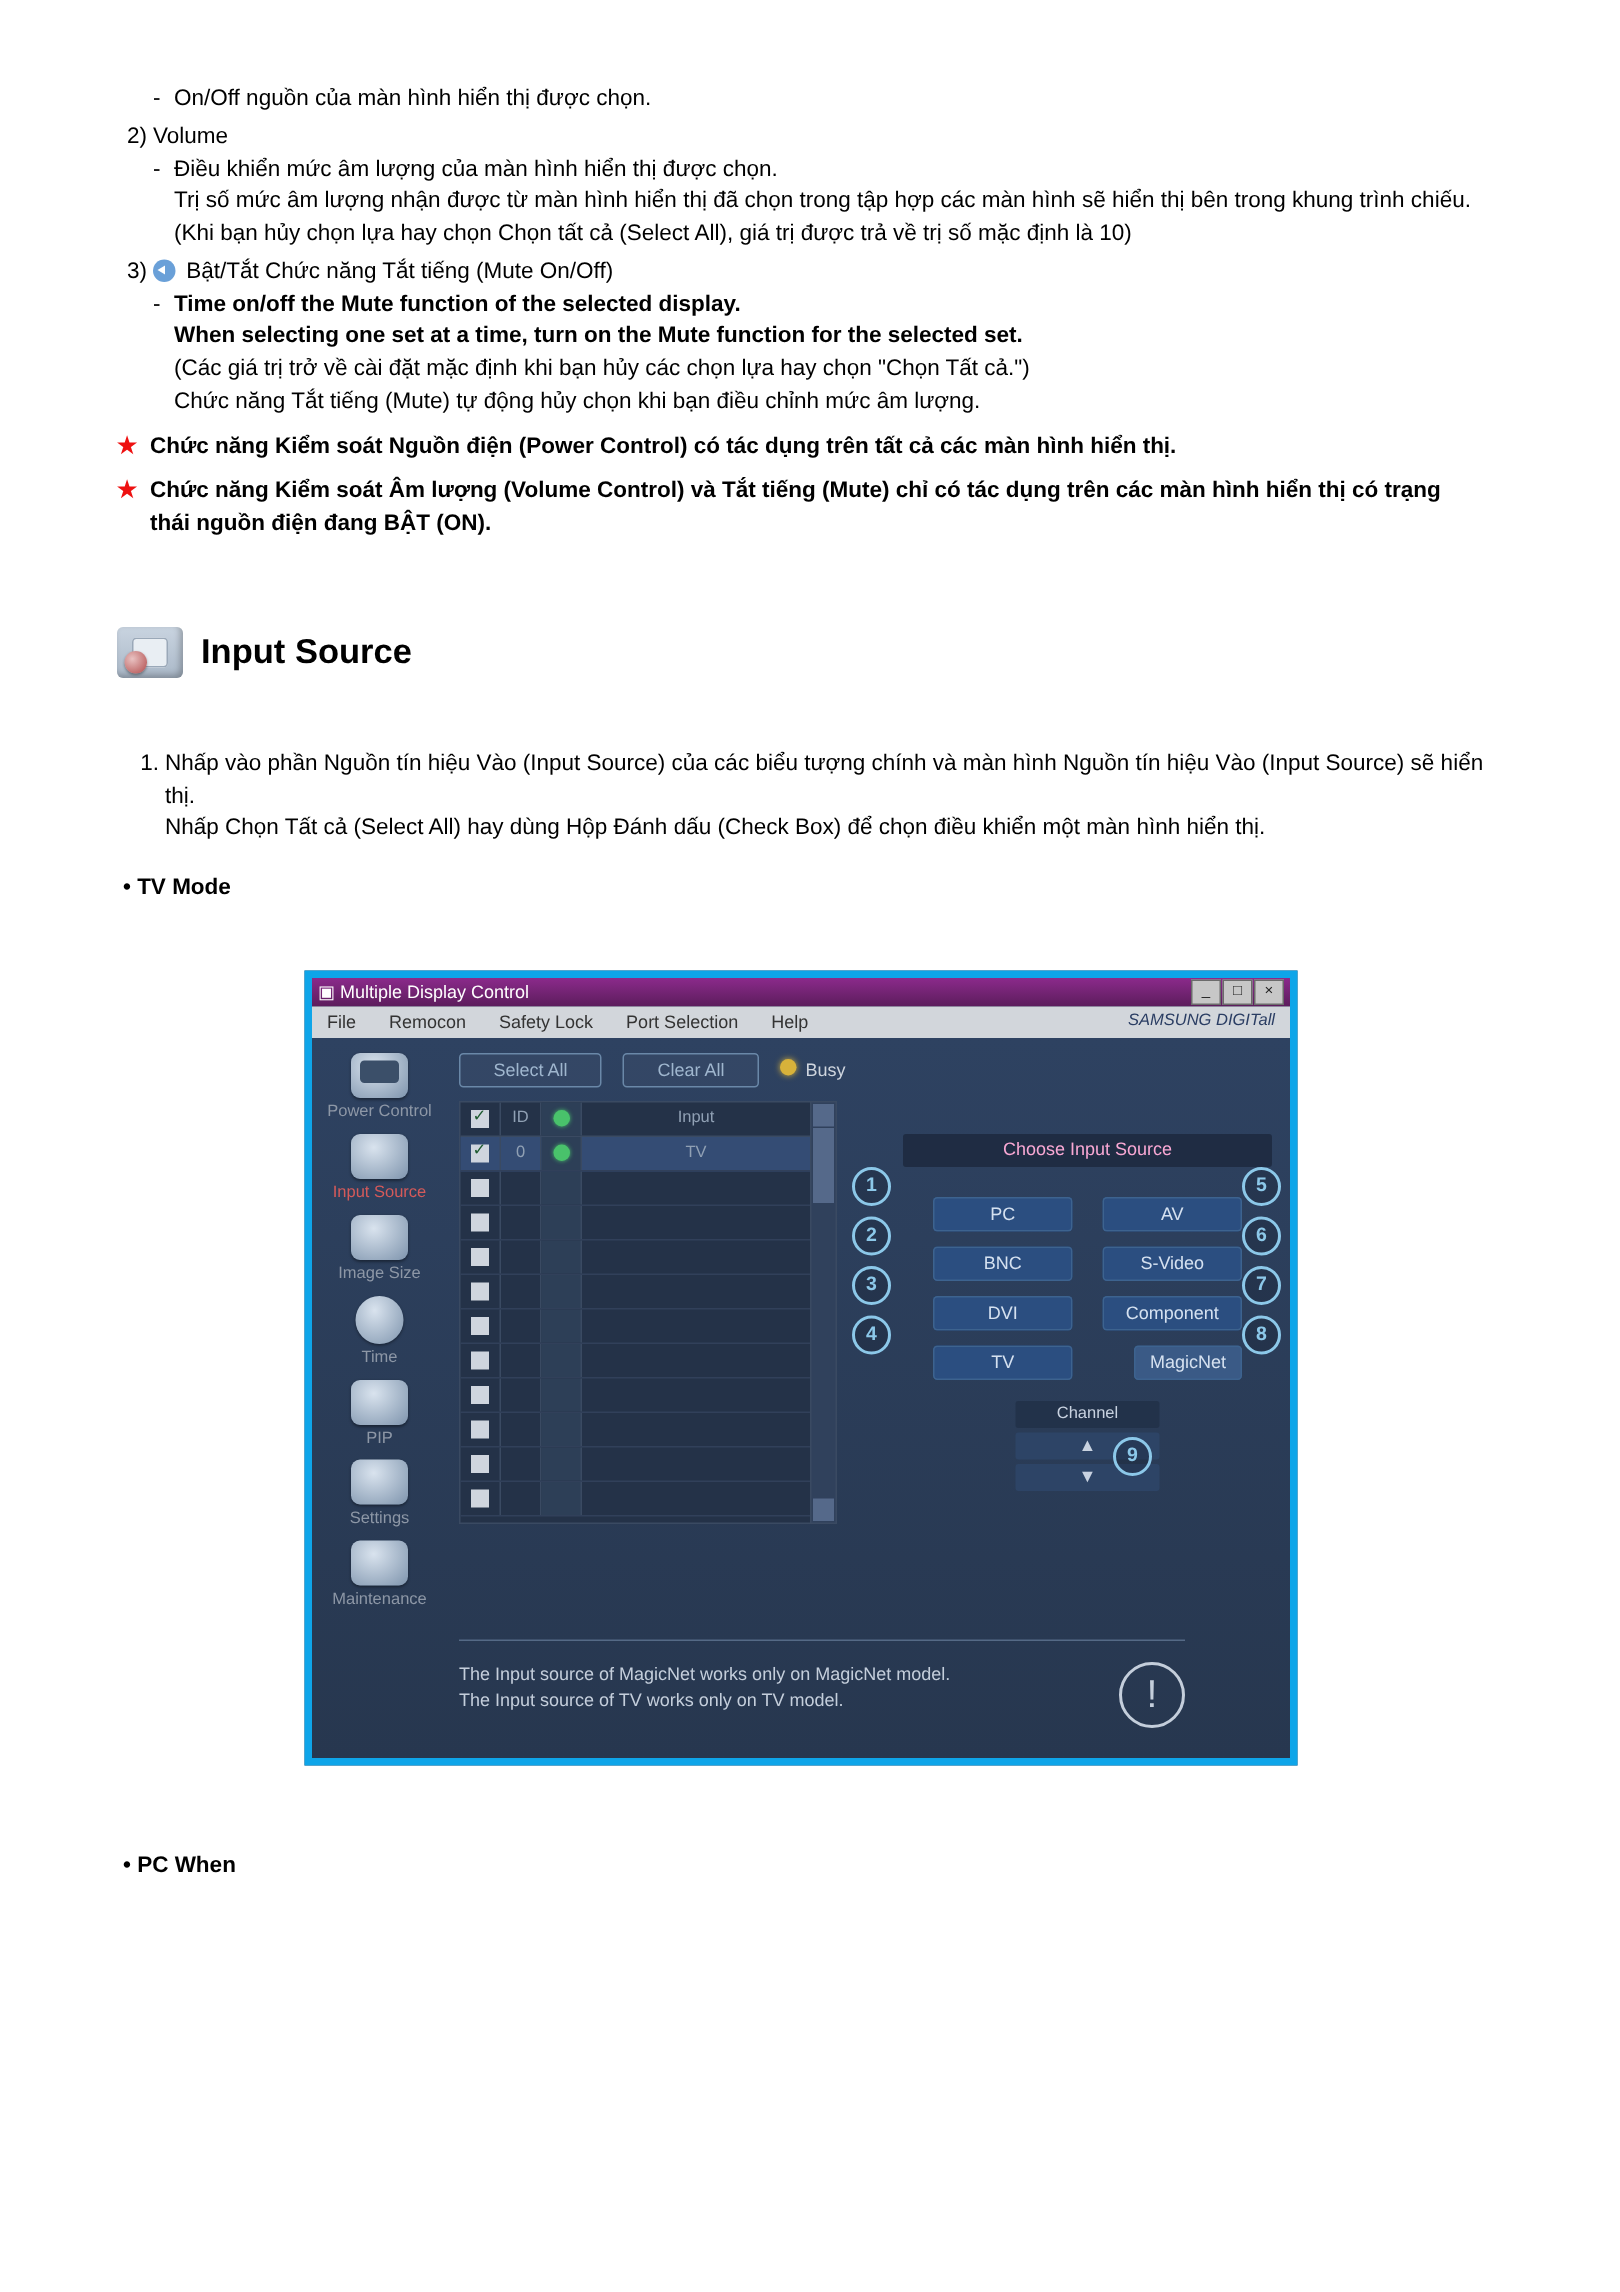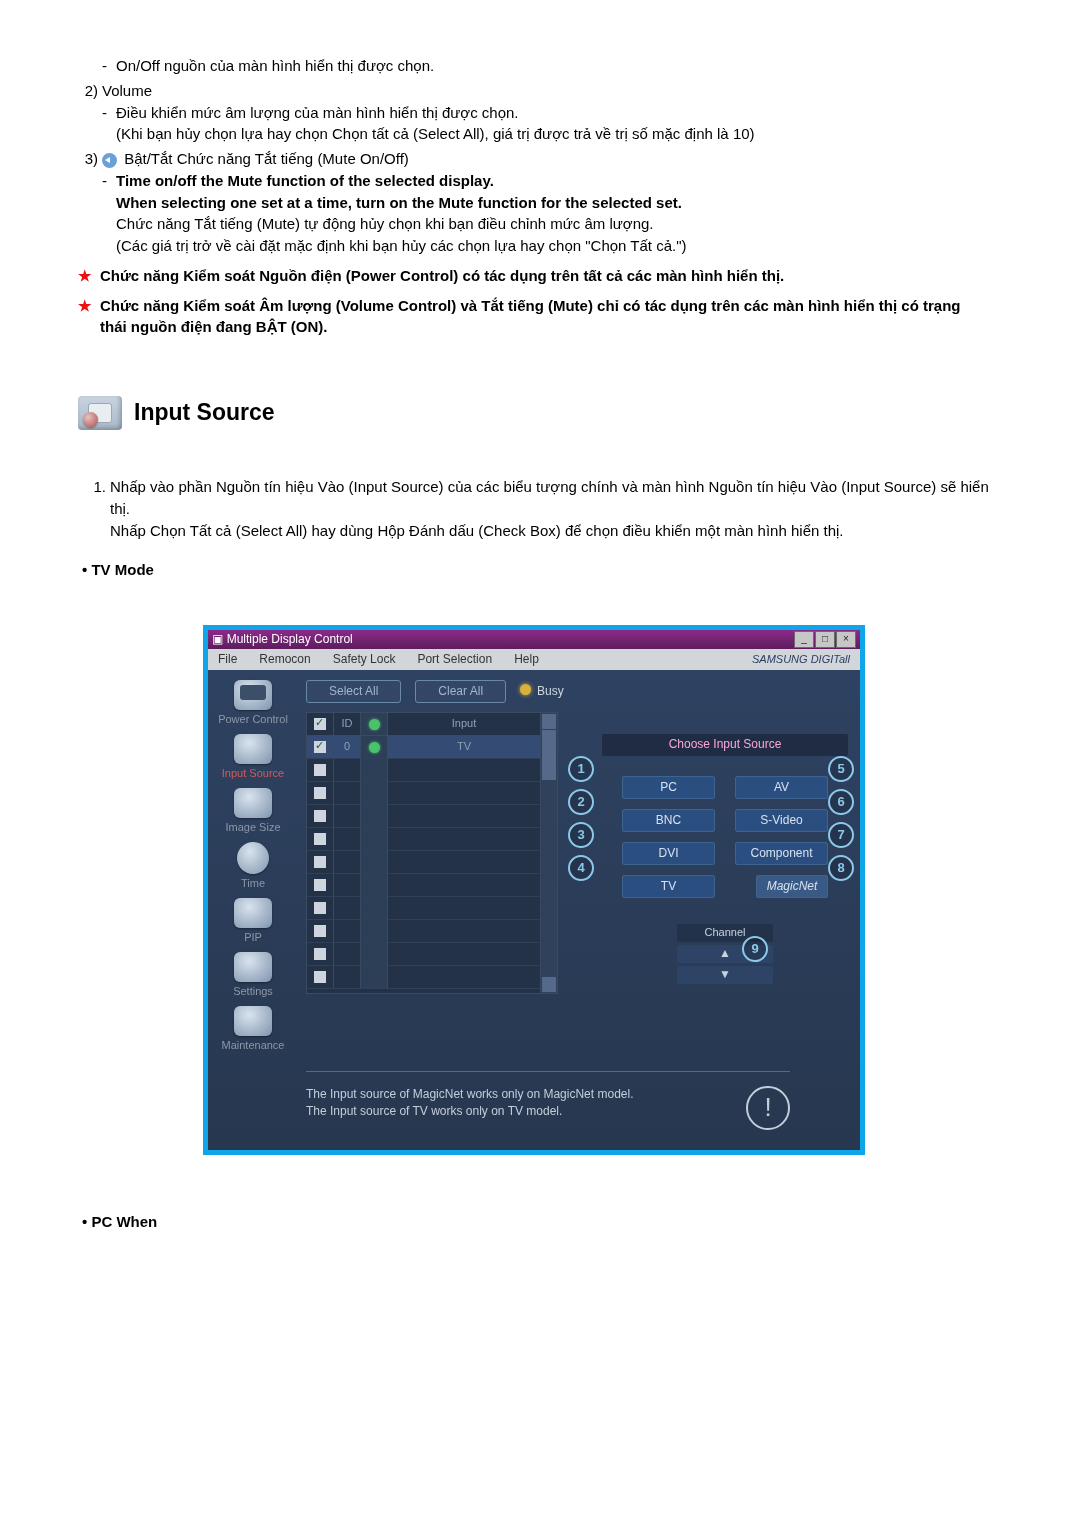--- a/index.html
+++ b/index.html
@@ -58,22 +58,22 @@
   .cb.on::after{content:"✓";position:absolute;left:1px;top:-3px;font-size:11px;color:#1d5a2f;}
   .dot-g{width:11px;height:11px;border-radius:50%;background:#49c26b;box-shadow:0 0 3px #49c26b;}
   .shot .scrollbar{position:absolute;left:332px;top:42px;width:16px;height:280px;background:#30415c;border:1px solid #3a4a62;}
   .scrollbar .btn{position:absolute;left:0;width:14px;height:15px;background:#55698a;margin:1px;}
   .scrollbar .btn.bot{bottom:0;}
   .scrollbar .thumb{position:absolute;left:0;top:17px;width:14px;height:50px;background:#55698a;margin:0 1px;}
   .shot .panel{position:absolute;right:12px;top:64px;width:246px;}
   .panel .hdr{height:22px;background:#1f2c43;color:#f9a8d4;display:flex;align-items:center;justify-content:center;font-size:12px;border-radius:2px;}
   .src-grid{display:grid;grid-template-columns:1fr 1fr;gap:10px 20px;margin:20px 20px 0 20px;}
   .src{height:23px;background:#2b4e80;color:#d5e1f0;font-size:12px;display:flex;align-items:center;justify-content:center;border-radius:3px;box-shadow:inset 0 0 0 1px #3d638f;}
-  .src.magic{font-style:italic;background:#3a5a86;margin-left:21px;}
-  .chan{margin:26px auto 0 auto;width:96px;}
+  .src.magic{background:#3a5a86;margin-left:21px;}
+  .chan{margin:14px auto 0 auto;width:96px;}
   .chan .cl{height:18px;background:#22324a;color:#c8d2e0;font-size:11px;display:flex;align-items:center;justify-content:center;border-radius:2px;}
   .chan .cbtn{height:18px;background:#2d4466;margin-top:3px;border-radius:2px;display:flex;align-items:center;justify-content:center;color:#c8d2e0;}
   .ncircle{position:absolute;width:22px;height:22px;border:2px solid #8cc8e9;border-radius:50%;display:flex;align-items:center;justify-content:center;color:#8cc8e9;font-size:13px;font-weight:700;background:rgba(0,0,0,.15);}
   .footer-note{position:absolute;left:98px;right:70px;bottom:20px;border-top:1px solid #556a86;padding-top:14px;font-size:12px;color:#c4cedb;display:flex;align-items:flex-start;justify-content:space-between;}
   .exclam{width:40px;height:40px;border:2px solid #c4cedb;border-radius:50%;display:flex;align-items:center;justify-content:center;font-size:26px;color:#c4cedb;}
 
   .mode-lbl2{margin-top:56px;font-weight:700;padding-left:4px;}
 </style>
 </head>
 <body>
@@ -92,35 +92,36 @@
     </div>
 
     <div class="li-num">
       <div class="num">2)</div>
       <div class="body">
         <div>Volume</div>
         <div class="dash">
             <span class="d">-</span>
             <span class="db">Điều khiển mức âm lượng của màn hình hiển thị được chọn.</span>
           </div>
+        <div class="sub-indent">Trị số mức âm lượng nhận được từ màn hình hiển thị đã chọn trong tập hợp các màn hình sẽ hiển thị bên trong khung trình chiếu.</div>
         <div class="sub-indent">(Khi bạn hủy chọn lựa hay chọn Chọn tất cả (Select All), giá trị được trả về trị số mặc định là 10)</div>
       </div>
     </div>
 
     <div class="li-num">
       <div class="num">3)</div>
       <div class="body">
         <div><span class="mute-ico"></span> <span>Bật/Tắt Chức năng Tắt tiếng (Mute On/Off)</span></div>
         <div class="dash">
             <span class="d">-</span>
             <span class="db bold">Time on/off the Mute function of the selected display.</span>
           </div>
         <div class="sub-indent bold">When selecting one set at a time, turn on the Mute function for the selected set.</div>
+        <div class="sub-indent">(Các giá trị trở về cài đặt mặc định khi bạn hủy các chọn lựa hay chọn "Chọn Tất cả.")</div>
         <div class="sub-indent">Chức năng Tắt tiếng (Mute) tự động hủy chọn khi bạn điều chỉnh mức âm lượng.</div>
-        <div class="sub-indent">(Các giá trị trở về cài đặt mặc định khi bạn hủy các chọn lựa hay chọn "Chọn Tất cả.")</div>
       </div>
     </div>
 
     <div class="star-row">
       <div class="star">★</div>
       <div class="sb bold">Chức năng Kiểm soát Nguồn điện (Power Control) có tác dụng trên tất cả các màn hình hiển thị.</div>
     </div>
     <div class="star-row">
       <div class="star">★</div>
       <div class="sb bold">Chức năng Kiểm soát Âm lượng (Volume Control) và Tắt tiếng (Mute) chỉ có tác dụng trên các màn hình hiển thị có trạng thái nguồn điện đang BẬT (ON).</div>

